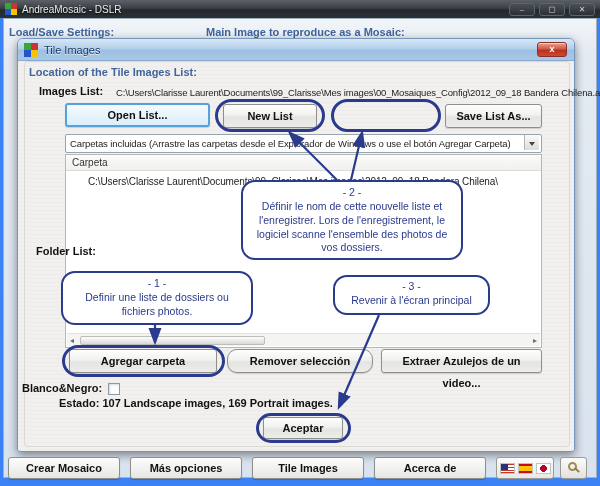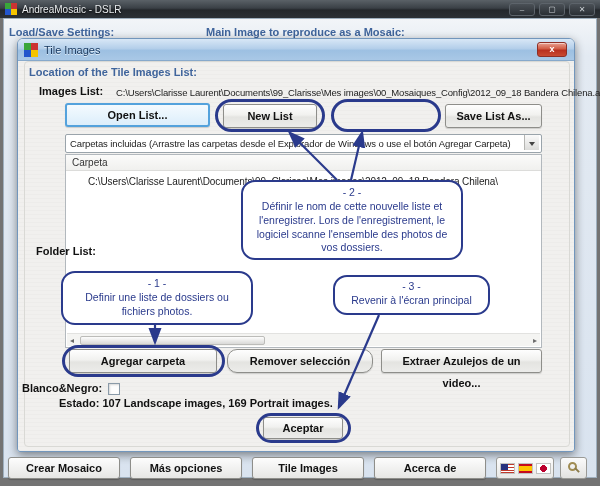--- a/index.html
+++ b/index.html
@@ -1,17 +1,17 @@
 <!DOCTYPE html>
 <html><head>
 <meta charset="utf-8">
 <style>
   * { margin:0; padding:0; box-sizing:border-box; }
   body { font-family:"Liberation Sans", sans-serif; background:#555; }
-  .screen { position:relative; width:600px; height:486px; background:#737373; overflow:hidden; }
+  .screen { position:relative; width:600px; height:486px; background:#3b82f6; overflow:hidden; }
 
   
   .titlebar { position:absolute; left:0; top:0; width:600px; height:18px;
     background:linear-gradient(180deg,#5a6167 0%,#3a4046 45%,#24282c 55%,#2c3136 100%);
     display:flex; align-items:center; padding:0 5px; }
   .app-icon { width:12px; height:12px; display:grid; grid-template-columns:6px 6px; grid-template-rows:6px 6px; margin-right:5px; }
   .app-icon i { display:block; }
   .win-title { color:#e9ecee; font-size:10px; text-shadow:0 1px 2px #000; }
   .win-controls { margin-left:auto; display:flex; gap:4px; }
   .wc { width:26px; height:13px; border:1px solid #5d6call4; border:1px solid #5d646b; border-radius:3px;

